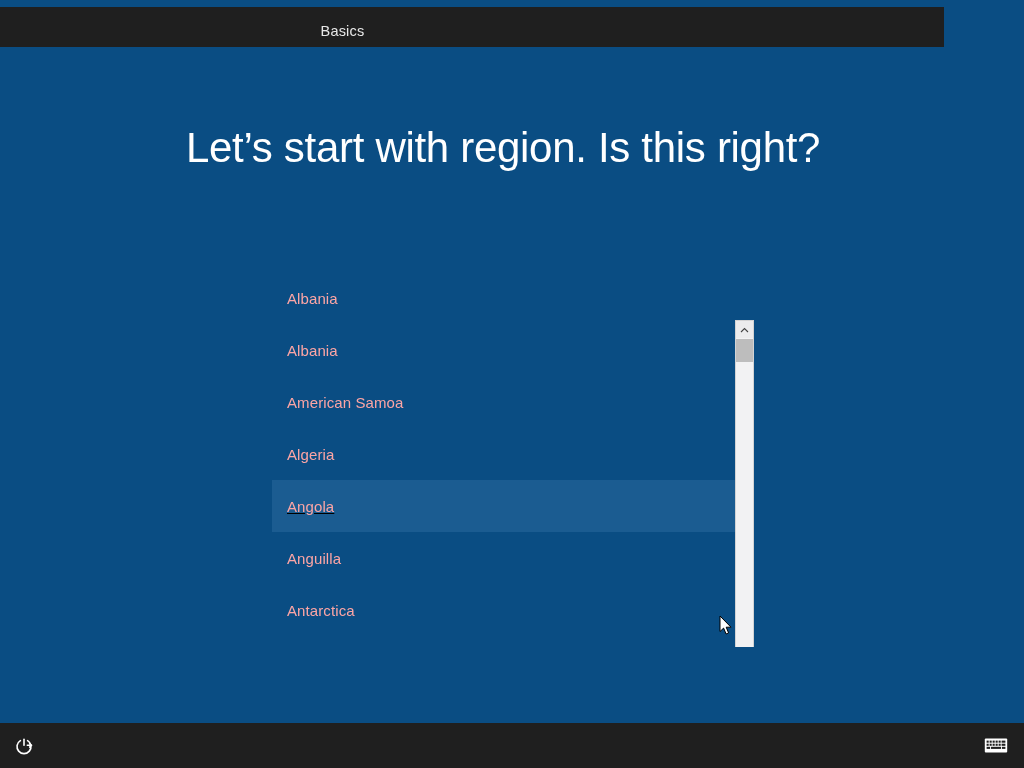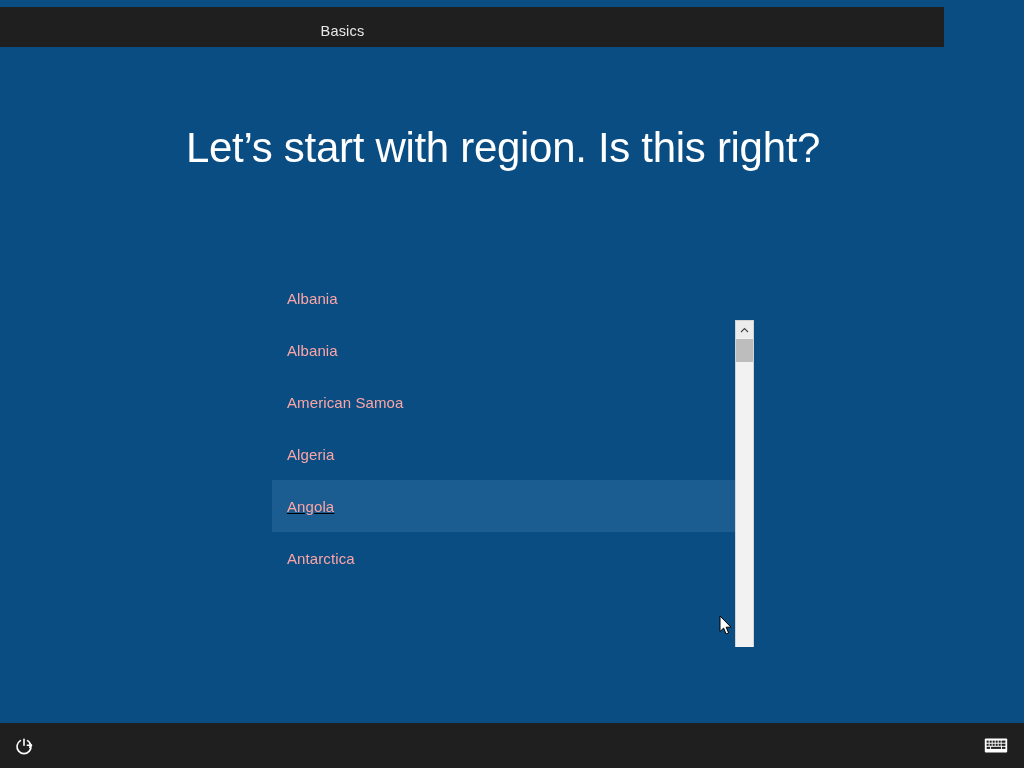--- a/index.html
+++ b/index.html
@@ -220,20 +220,23 @@
     </div>
 
     <div class="list-item">
       <span class="lbl">Algeria</span>
     </div>
 
     <div class="list-item selected">
       <span class="lbl">Angola</span>
     </div>
 
+    <div class="list-item">
+      <span class="lbl">Anguilla</span>
+    </div>
 
     <div class="list-item">
       <span class="lbl">Antarctica</span>
     </div>
 
   </div>
 
   <div class="scrollbar">
     <div class="sb-arrow up">
       <span>

